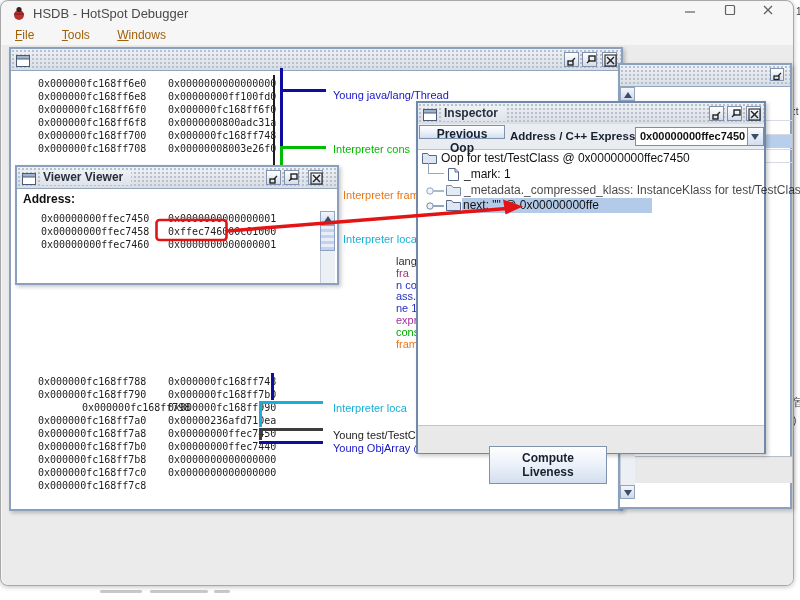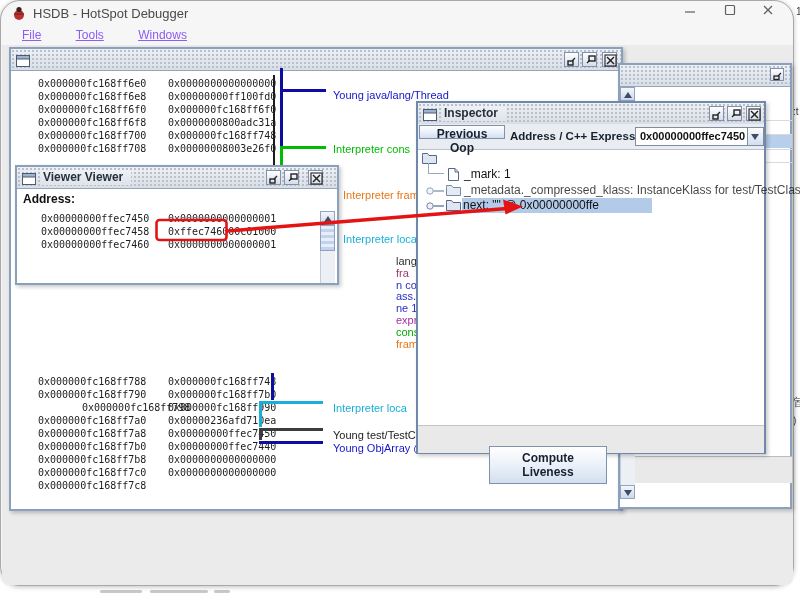--- a/index.html
+++ b/index.html
@@ -1,26 +1,26 @@
 <!DOCTYPE html>
 <html><head>
 <meta charset="utf-8">
 <style>
   html,body{margin:0;padding:0;}
   body{width:800px;height:600px;position:relative;overflow:hidden;background:#fff;
        font-family:"Liberation Sans",sans-serif;}
   
   #app{position:absolute;left:0;top:0;width:794px;height:586px;background:#f6f6f6;
-       border:1px solid #a8a8a8;border-radius:20px;box-sizing:border-box;
+       border:1px solid #a8a8a8;border-radius:8px;box-sizing:border-box;
        box-shadow:0 1px 5px rgba(0,0,0,.25);}
   .titlebar{position:absolute;left:0;top:0;right:0;height:24px;}
   .app-title{position:absolute;left:32px;top:5px;font-size:13px;color:#4a4a4a;}
   .winctl{position:absolute;top:2px;width:34px;height:20px;text-align:center;color:#606060;}
   .menubar{position:absolute;left:0;top:24px;right:0;height:20px;border-bottom:1px solid #e0e0e0;}
-  .menu-item{display:inline-block;padding:2px 9px 0 21px;font-size:12px;color:#8b5cf6;text-decoration:underline;}
+  .menu-item{display:inline-block;padding:2px 9px 0 14px;font-size:12px;color:#a16207;}
   .menu-item::first-letter{text-decoration:underline;}
   .desktop{position:absolute;left:1px;top:44px;width:791px;height:540px;background:#ebebeb;
            border-radius:0 0 7px 7px;}
   
   .iframe{position:absolute;border:2px solid #8aa0bc;background:#fff;box-sizing:border-box;
           box-shadow:2px 2px 4px rgba(0,0,0,.22);}
   .iftitle{position:absolute;left:0;top:0;right:0;height:21px;border-bottom:1px solid #93a5bd;
            background:linear-gradient(#eef1f5,#d9dee6);overflow:hidden;}
   .ifdots{position:absolute;inset:0;
           background-image:radial-gradient(#b9c0ca 0.9px,transparent 1px);
@@ -302,20 +302,21 @@
       <div style="position:absolute;left:329px;top:3px;width:17px;height:19px;box-sizing:border-box;border:1px solid #7f8da0;background:linear-gradient(#fdfdfe,#d2deef);">
         <span class="tri-down" style="left:3px;top:6px;"></span>
       </div>
     </div>
 
     <div>
       <div class="trow" style="left:0;top:47px;width:344px;">
         <span class="ticon" style="left:3px;"><svg width="17" height="14">
               <path d="M1.5 4.5 L1.5 2.5 L6.5 2.5 L8 4.5 L15.5 4.5 L15.5 12.5 L1.5 12.5 Z" fill="#dde6f2" stroke="#56688a"></path>
             </svg></span>
+        <span class="tlabel" style="left:23px;">Oop for test/TestClass @ 0x00000000ffec7450</span>
       </div>
       <div class="tline" style="left:10px;top:60px;width:1px;height:10px;"></div>
       <div class="tline" style="left:10px;top:70px;width:16px;height:1px;"></div>
       <div class="trow" style="left:0;top:63px;width:344px;">
         <span class="ticon" style="left:29px;"><svg width="13" height="15">
               <path d="M1.5 1.5 L8 1.5 L11.5 5 L11.5 13.5 L1.5 13.5 Z" fill="#fff" stroke="#56688a"></path>
               <path d="M8 1.5 L8 5 L11.5 5" fill="none" stroke="#56688a"></path>
             </svg></span>
         <span class="tlabel" style="left:46px;">_mark: 1</span>
       </div>

